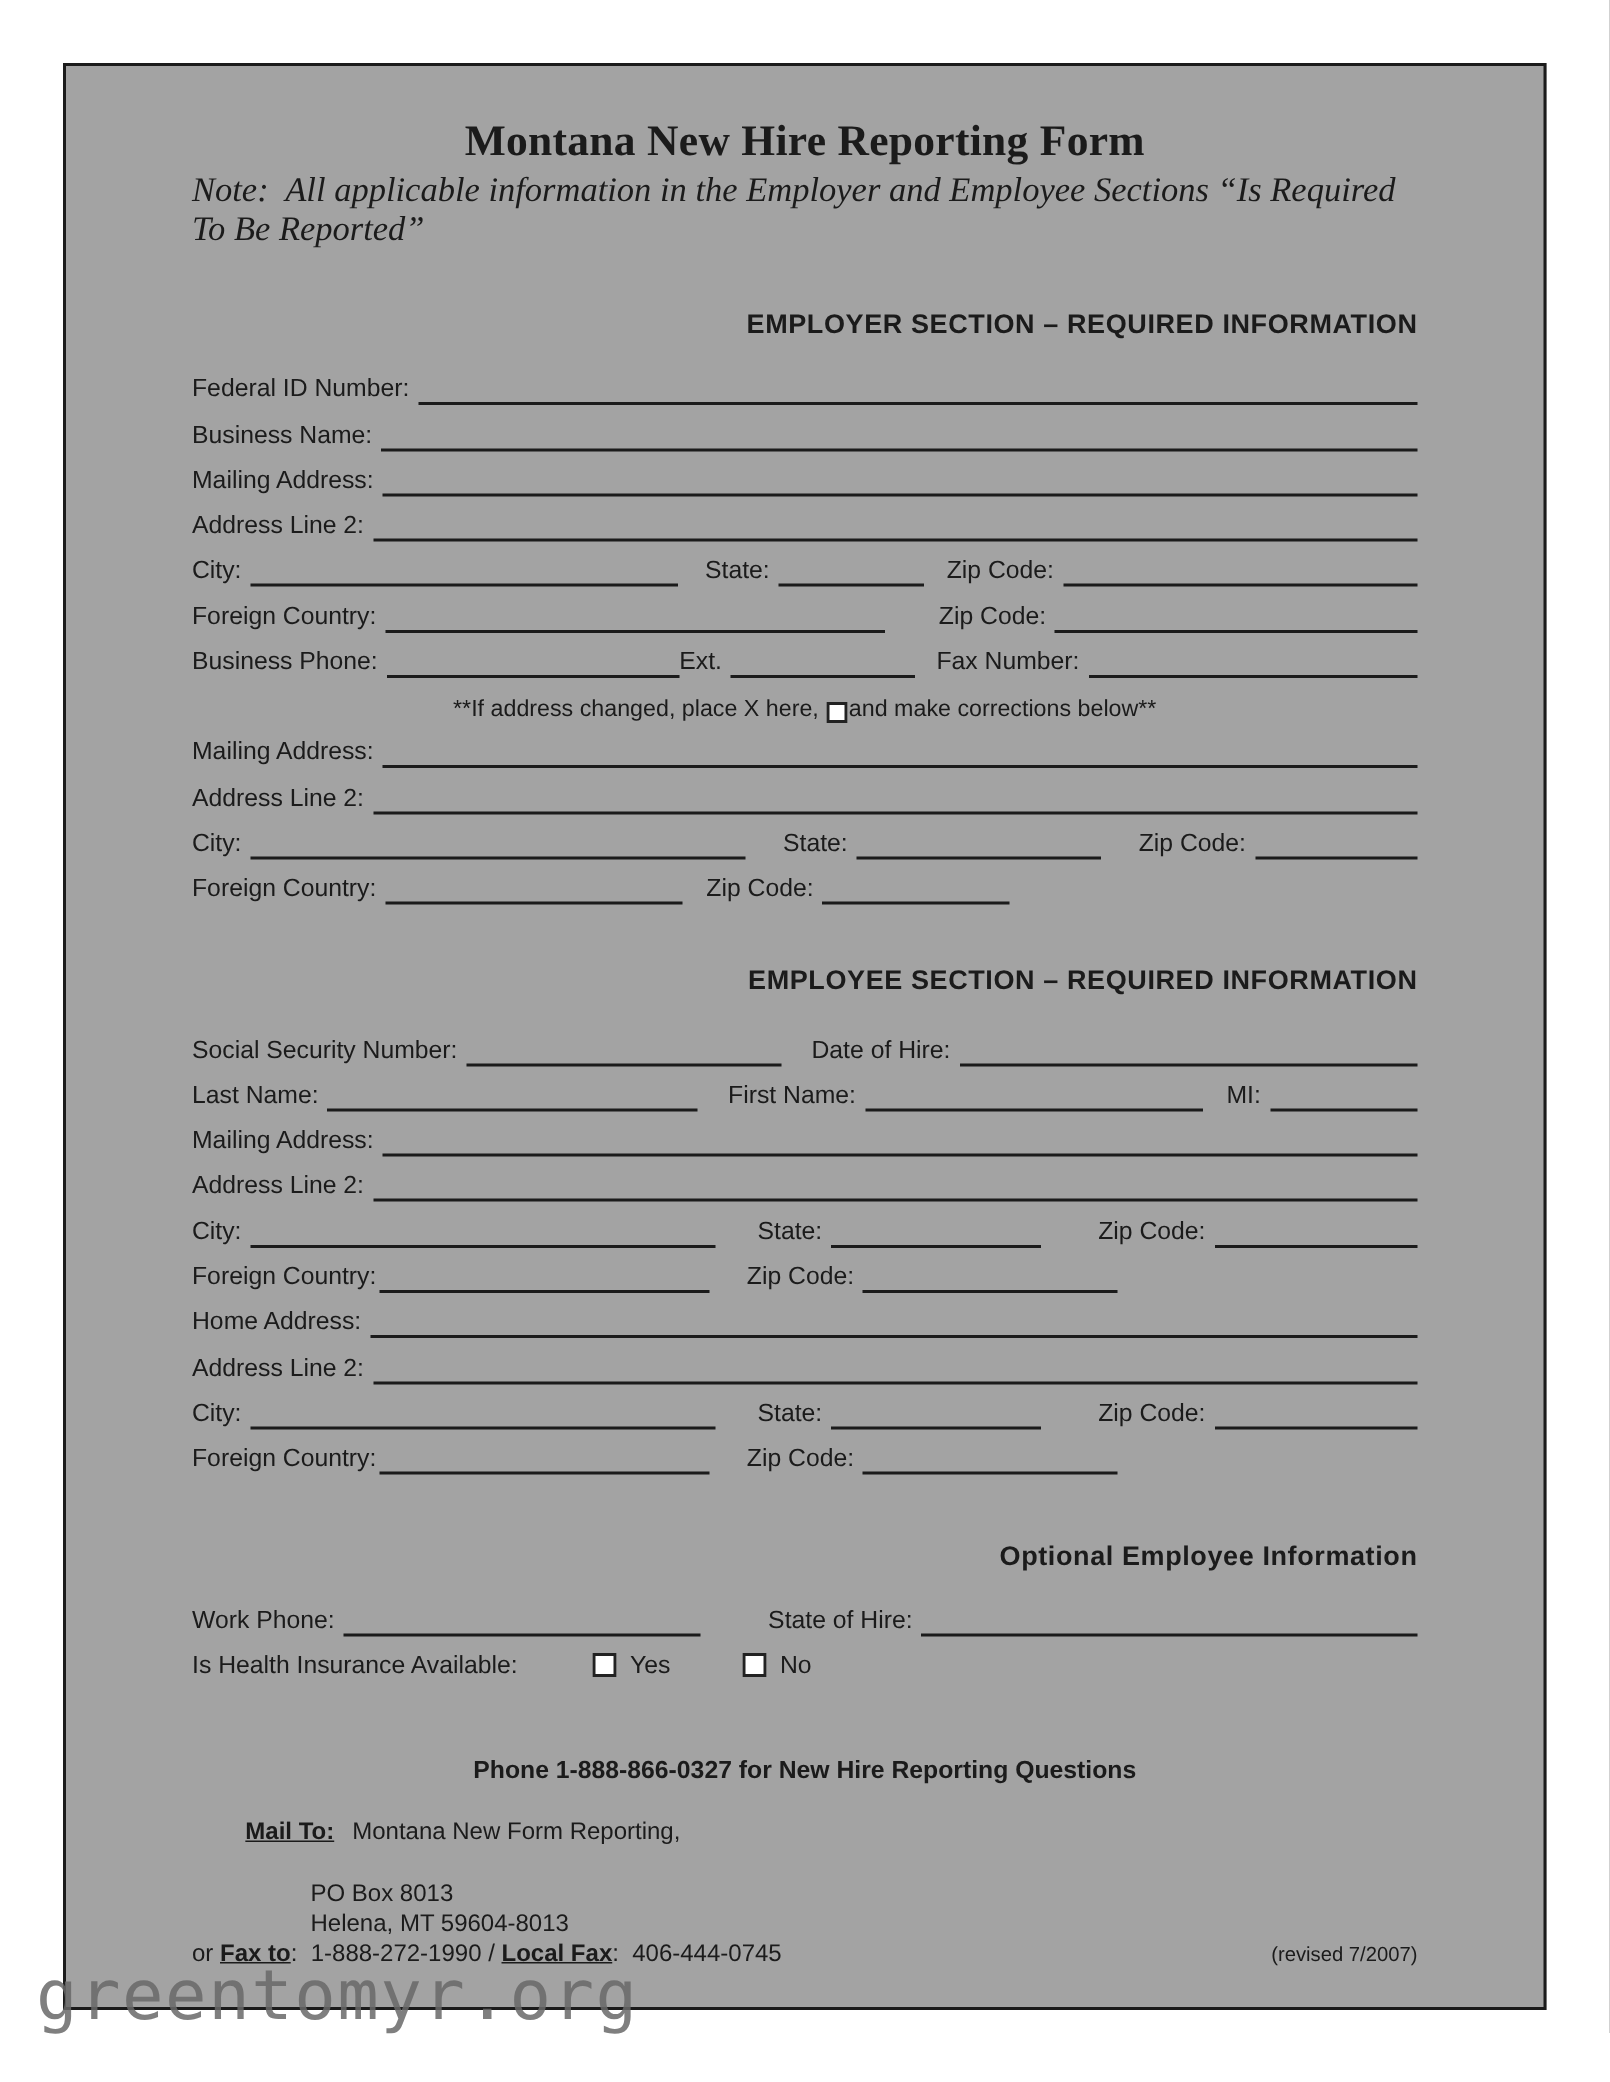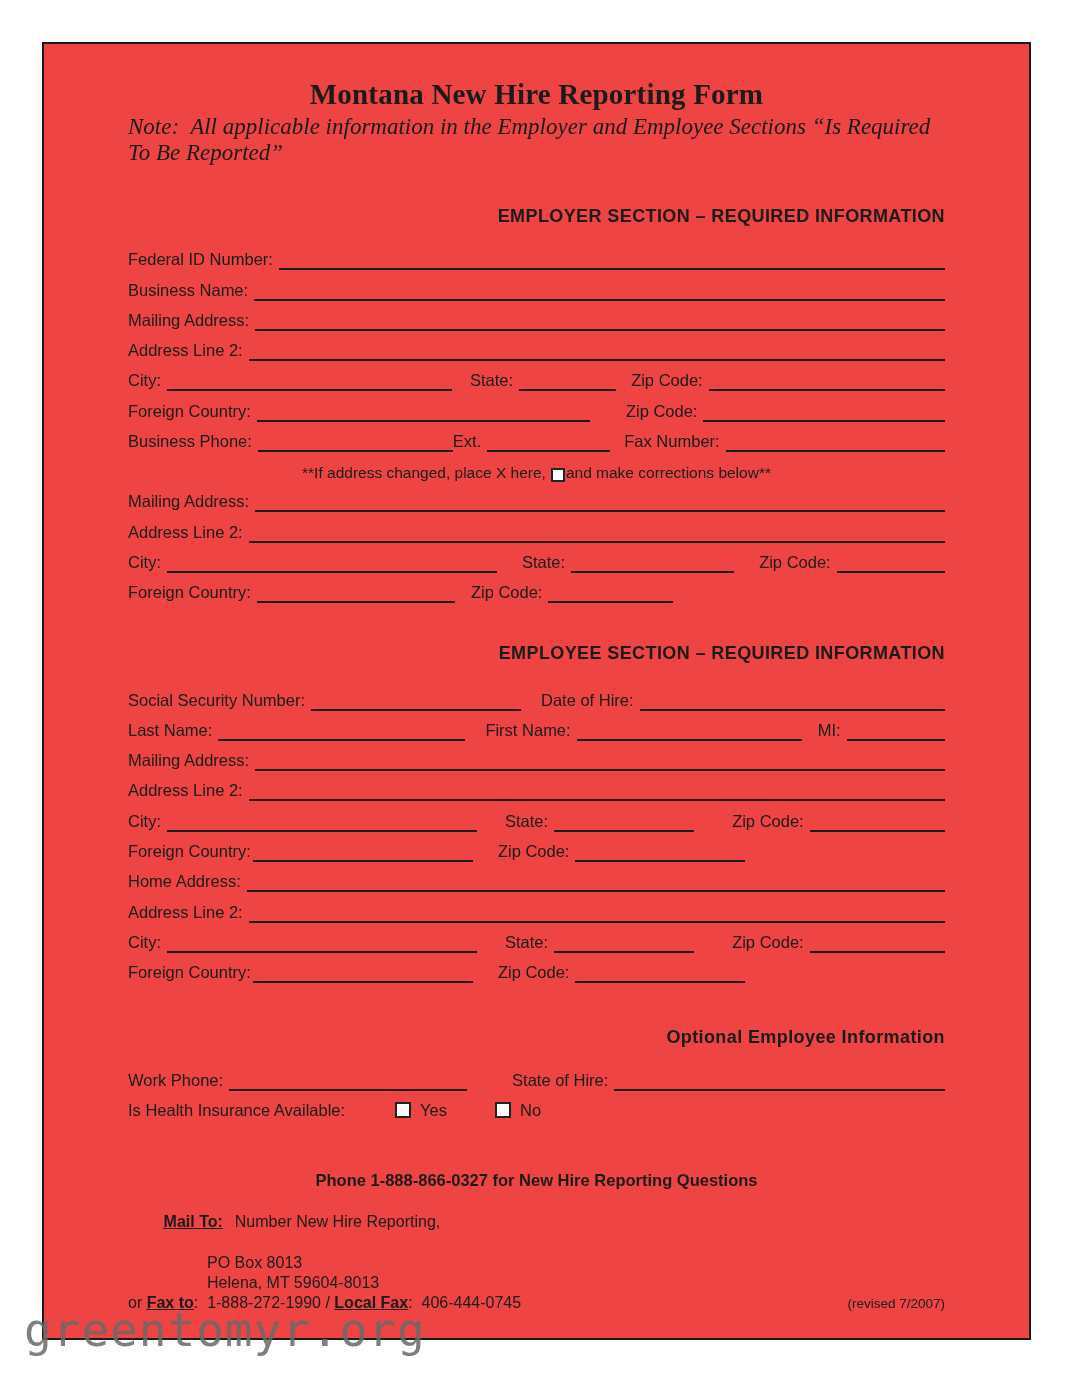--- a/index.html
+++ b/index.html
@@ -2,21 +2,21 @@
 <html><head>
 <meta charset="utf-8">
 <style>
   html,body{margin:0;padding:0;}
   body{
     width:1073px;height:1388px;background:#ffffff;position:relative;
     font-family:"Liberation Sans",sans-serif;color:#1b1b1b;overflow:hidden;
   }
   .sheet{
     position:absolute;left:42px;top:42px;width:989px;height:1298px;
-    border:2px solid #1b1b1b;box-sizing:border-box;background:#ef4444;
+    border:2px solid #1b1b1b;box-sizing:border-box;background:#a3a3a3;
   }
   .content{padding:34px 84px 0 84px;}
   .title{
     font-family:"Liberation Serif",serif;font-weight:bold;font-size:29px;
     text-align:center;margin:0;letter-spacing:.2px;
   }
   .note{
     font-family:"Liberation Serif",serif;font-style:italic;font-size:23px;
     margin:3px 0 0 0;white-space:pre-wrap;
   }
@@ -216,21 +216,21 @@
       <span class="lbl">Is Health Insurance Available:</span>
       <span class="cb ml50"></span>
       <span class="lbl yn">Yes</span>
       <span class="cb ml48"></span>
       <span class="lbl yn">No</span>
     </div>
 
     <div class="footer">
       <div class="f-phone">Phone 1-888-866-0327 for New Hire Reporting Questions</div>
       <div class="f-line">
-        <span class="mail-label">Mail To:</span><span>Number New Hire Reporting,</span>
+        <span class="mail-label">Mail To:</span><span>Montana New Form Reporting,</span>
       </div>
       <div class="f-line f-indent">PO Box 8013</div>
       <div class="f-line f-indent">Helena, MT 59604-8013</div>
       <div class="f-fax">
         <span>or </span><span class="bold-u">Fax to</span><span>:  1-888-272-1990 / </span><span class="bold-u">Local Fax</span><span>:  406-444-0745</span>
         <span class="revised">(revised 7/2007)</span>
       </div>
     </div>
 
   </div>

